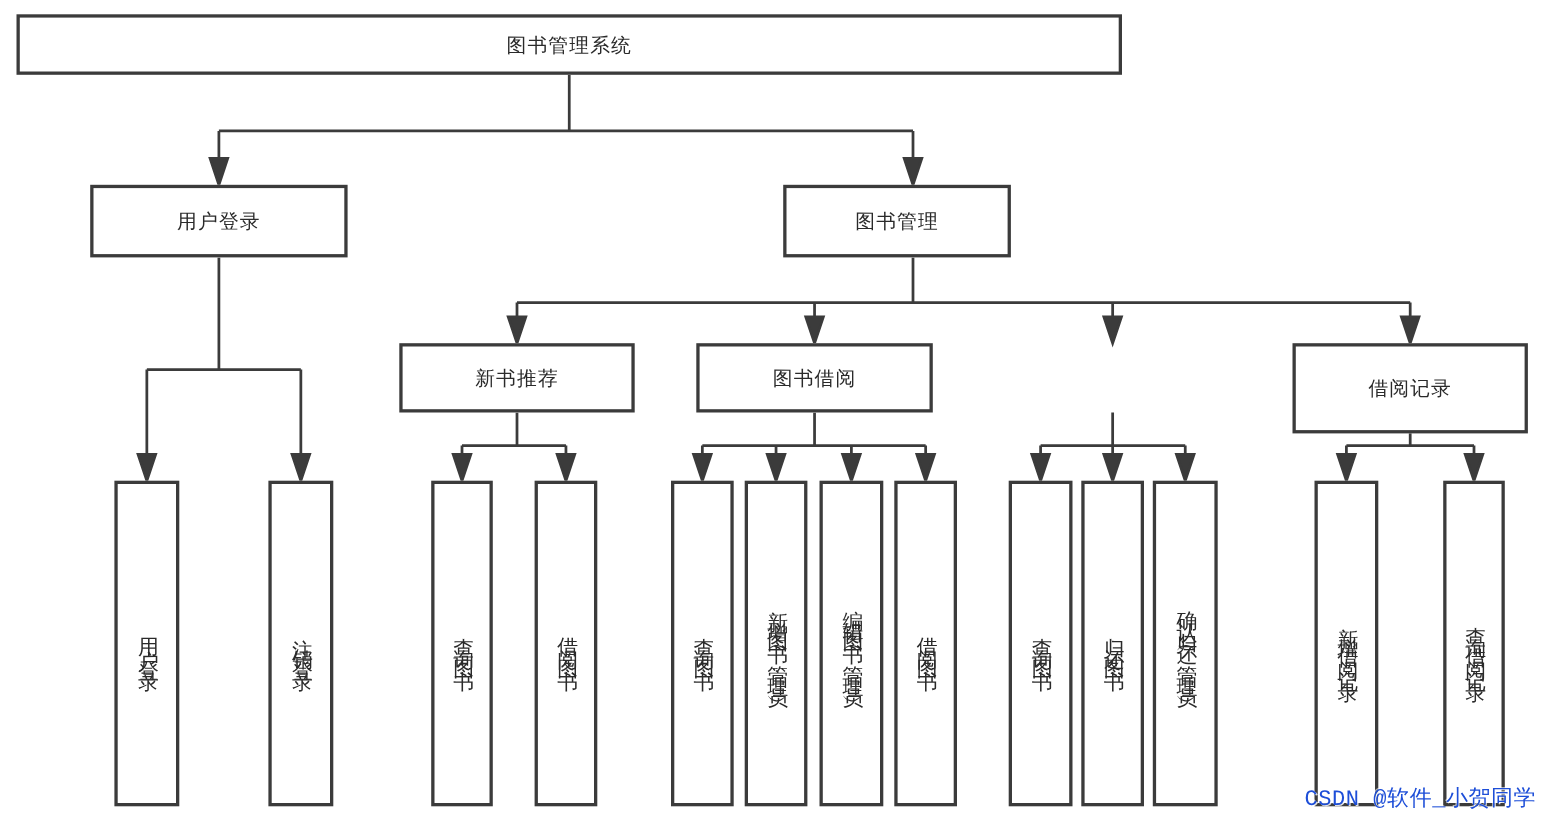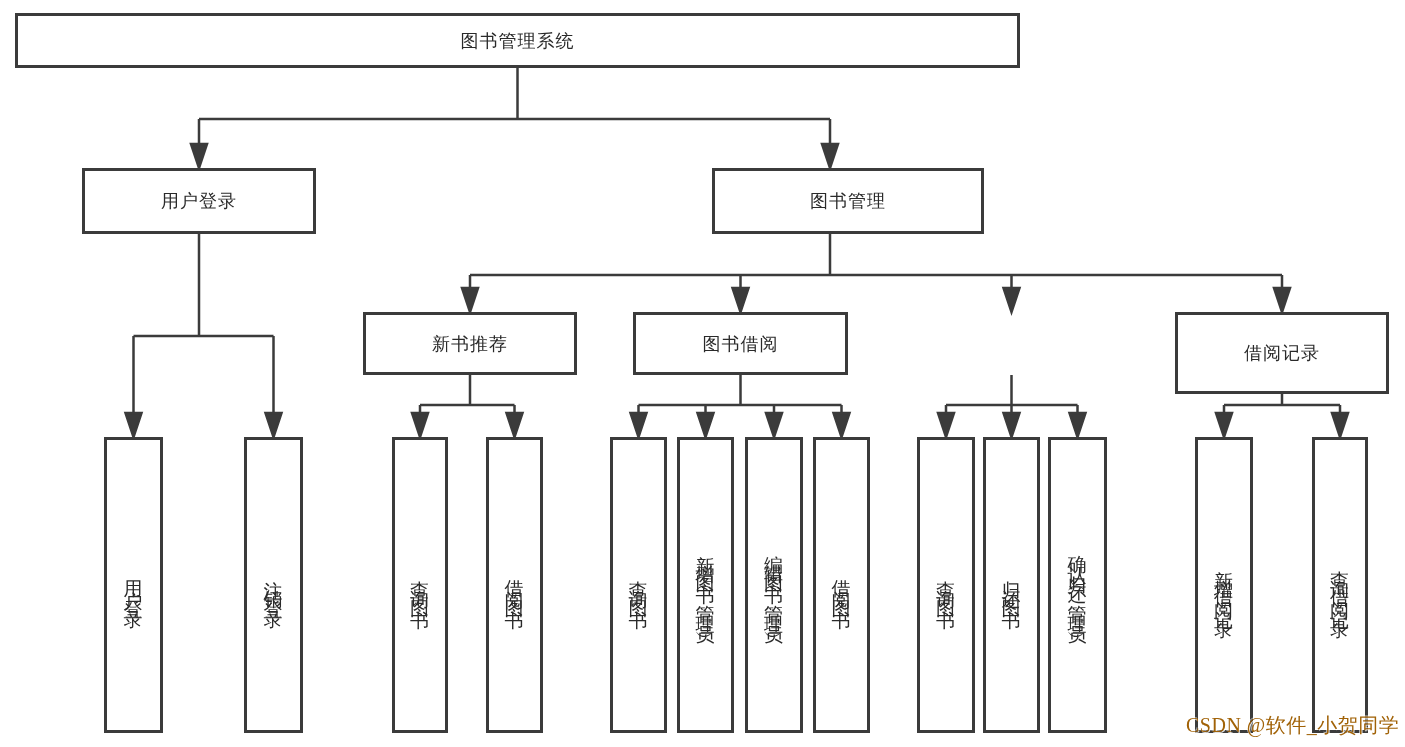--- a/index.html
+++ b/index.html
@@ -1,20 +1,20 @@
 <!DOCTYPE html>
 <html><head>
 <meta charset="utf-8">
 <style>
   html,body{margin:0;padding:0;background:#fff;}
   #canvas{
     position:relative;
     width:1405px;height:747px;
     background:#ffffff;
-    font-family:Liberation Serif, serif;
+    font-family:Liberation Mono, monospace;
     overflow:hidden;
   }
   #wires{position:absolute;left:0;top:0;z-index:1;}
   .box{
     position:absolute;
     box-sizing:border-box;
     border:3px solid #3b3b3b;
     background:#ffffff;
     display:flex;
     align-items:center;
@@ -33,21 +33,21 @@
     text-orientation:mixed;
     font-size:19px;
     letter-spacing:10px;
     line-height:1;
   }
   #watermark{
     position:absolute;
     left:1186px;top:712px;
     z-index:3;
     font-size:20px;
-    color:#a16207;
+    color:#1d4ed8;
     letter-spacing:0.5px;
     white-space:nowrap;
     text-shadow:1px 1px 0 rgba(255,255,255,0.85), -1px -1px 0 rgba(255,255,255,0.6);
   }
 </style>
 </head>
 <body>
 
 <div id="canvas">
 
@@ -104,21 +104,21 @@
     </g>
   </svg>
 
   <div class="box h" style="left:15px;top:13px;width:1005px;height:55px">
     <span>图书管理系统</span>
   </div>
 
   <div class="box h" style="left:82px;top:168px;width:234px;height:66px">
     <span>用户登录</span>
   </div>
-  <div class="box h" style="left:712px;top:168px;width:272px;height:66px">
+  <div class="box h" style="left:712px;top:168px;width:207px;height:66px">
     <span>图书管理</span>
   </div>
 
   <div class="box h" style="left:633px;top:312px;width:215px;height:63px">
     <span>图书借阅</span>
   </div>
   <div class="box h" style="left:363px;top:312px;width:214px;height:63px">
     <span>新书推荐</span>
   </div>
   <div class="box h" style="left:1175px;top:312px;width:214px;height:82px">

